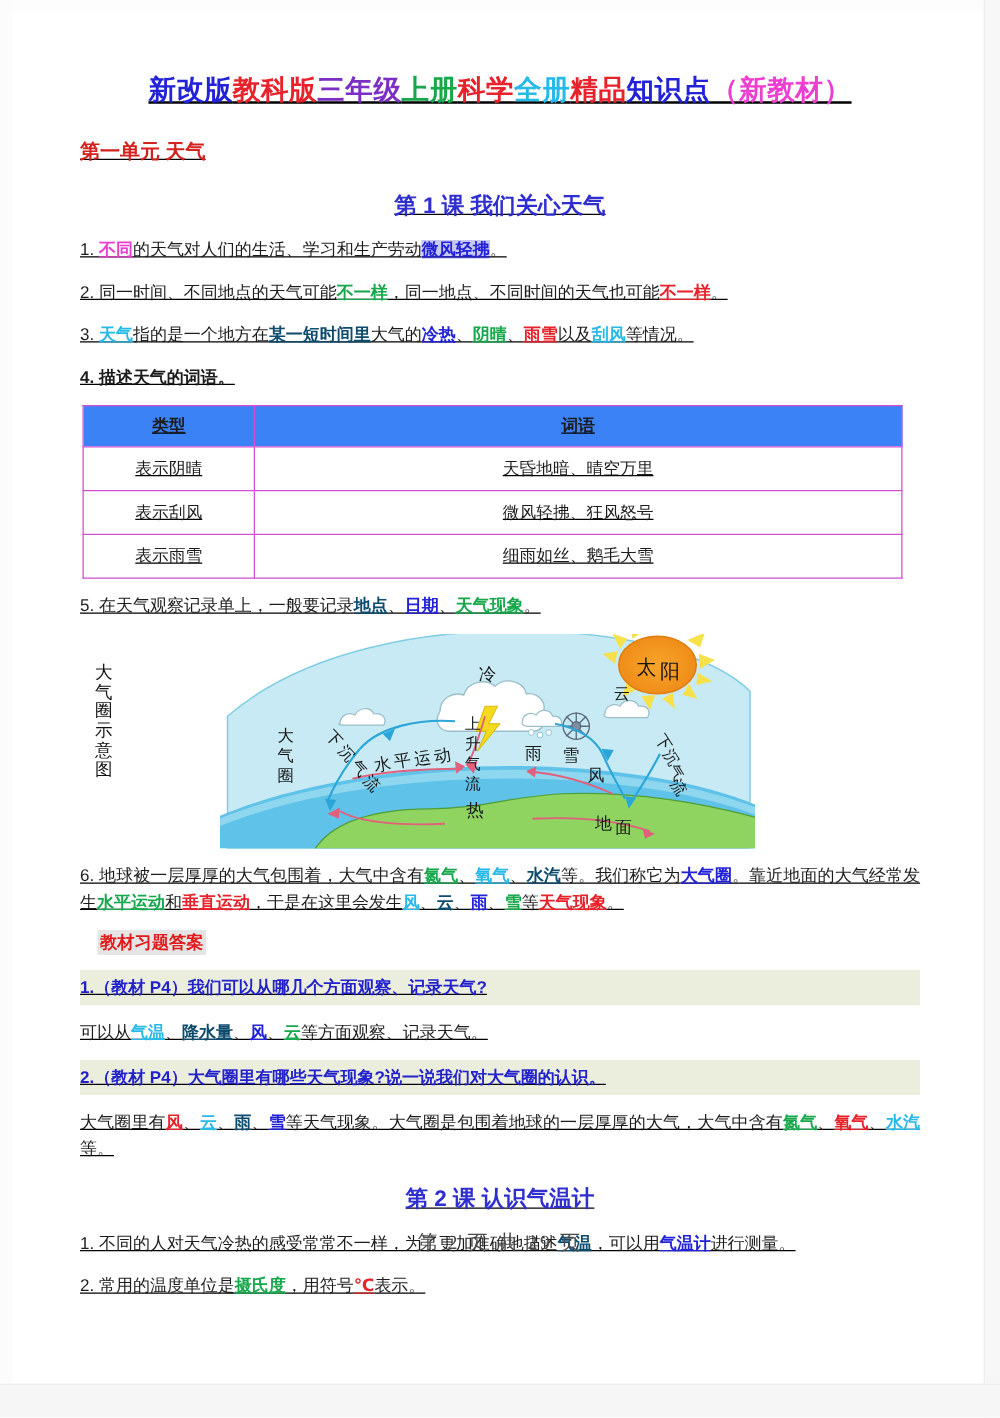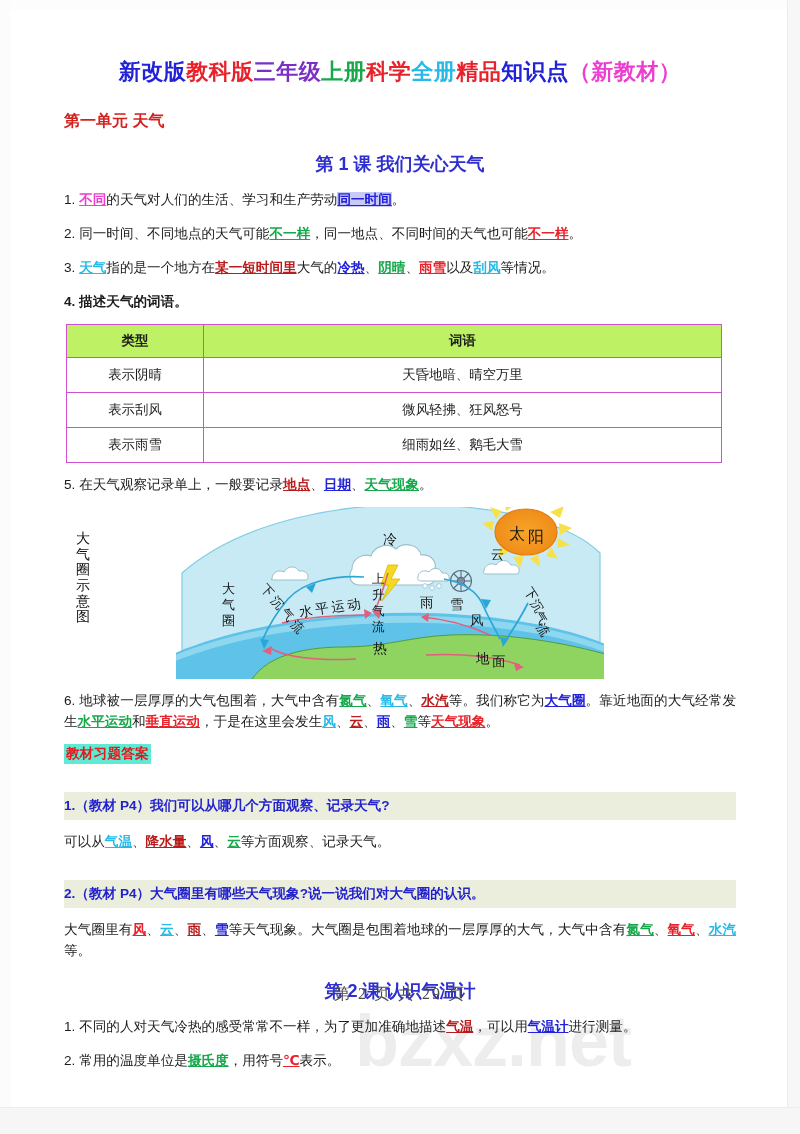--- a/index.html
+++ b/index.html
@@ -20,20 +20,21 @@
   .page-edge-left{position:absolute;left:0;top:0;width:10px;height:1134px;background:#fcfcfc;}
   .page-edge-right{position:absolute;right:0;top:0;width:12px;height:1134px;background:#f7f7f7;border-left:1px solid #ededed;}
   .page-edge-bottom{position:absolute;left:0;bottom:0;width:800px;height:26px;background:#f6f6f6;border-top:1px solid #ececec;}
 
   #content{
     position:absolute;
     left:64px;top:0;
     width:672px;
     height:1134px;
     box-sizing:border-box;
+    text-decoration:underline;
   }
 
   
   .doc-title{
     text-align:center;
     font-size:22px;
     font-weight:bold;
     letter-spacing:.5px;
     margin-top:58px;
     line-height:1.3;
@@ -66,21 +67,21 @@
   .para.bold{font-weight:bold;}
   .para.tight{margin-top:11px;}
 
   
   .k{font-weight:bold;text-decoration:underline;text-underline-offset:1px;}
   .c-pink{color:#ec3fd0;}
   .c-blue{color:#2222d8;}
   .c-green{color:#17a84c;}
   .c-red{color:#e8222a;}
   .c-cyan{color:#27b9e8;}
-  .c-magenta{color:#b91c1c;}
+  .c-magenta{color:#0c4a6e;}
 
   
   .hl-blue-bg{background:#c9c9f6;}
 
   
   table.tbl{
     border-collapse:collapse;
     width:656px;
     margin-top:12px;
     margin-left:2px;
@@ -88,21 +89,21 @@
   }
   table.tbl td,table.tbl th{
     border:1.6px solid #d14fd1;
     text-align:center;
     font-size:13.4px;
     color:#1c1c1c;
     height:34px;
     padding:0;
   }
   table.tbl thead th{
-    background:#bef264;
+    background:#3b82f6;
     font-weight:bold;
     height:32px;
   }
   .col-type{width:136px;}
 
   
   .figure-wrap{
     margin-top:12px;
     position:relative;
     width:672px;
@@ -123,34 +124,35 @@
     left:112px;top:0;
     width:428px;height:172px;
     overflow:hidden;
   }
   .diagram svg{display:block;}
   .cn{font-family:"Liberation Serif","DejaVu Serif",serif;fill:#161616;}
 
   
   .hl-yellow{
     display:inline-block;
-    background:#5eead4;
+    background:#e5e5e5;
     color:#e11b1b;
     font-weight:bold;
     font-size:13.8px;
     padding:1px 2px;
     margin-top:12px;
+    margin-left:14px;
   }
   .q-band{
     background:#eceedd;
     color:#2222cc;
     font-weight:bold;
     font-size:13.6px;
     line-height:1.75;
-    margin-top:28px;
+    margin-top:12px;
     padding:2px 2px 2px 0;
   }
   .ans{margin-top:11px;}
 
   
   .footer{
     position:absolute;
     left:0;right:0;
     top:984px;
     text-align:center;
@@ -174,32 +176,31 @@
 </head>
 <body>
 
 <div id="page">
 
   <div class="page-edge-top"></div>
   <div class="page-edge-left"></div>
   <div class="page-edge-right"></div>
   <div class="page-edge-bottom"></div>
 
-  <div class="watermark">bzxz.net</div>
 
   <div id="content">
 
     <div class="doc-title">
       <span style="color:#2222d8">新改版</span><span style="color:#e8222a">教科版</span><span style="color:#7b2fc4">三年级</span><span style="color:#17a84c">上册</span><span style="color:#e8222a">科学</span><span style="color:#27b9e8">全册</span><span style="color:#e8222a">精品</span><span style="color:#2222d8">知识点</span><span style="color:#ec3fd0">（新教材）</span>
     </div>
 
     <div class="unit-title">第一单元 天气</div>
     <div class="lesson-title">第 1 课 我们关心天气</div>
 
-    <div class="para"><span>1. </span><span class="k c-pink">不同</span><span>的天气对人们的生活、学习和生产劳动</span><span class="k c-blue hl-blue-bg">同一时间</span><span>。</span></div>
+    <div class="para"><span>1. </span><span class="k c-pink">不同</span><span>的天气对人们的生活、学习和生产劳动</span><span class="k c-blue hl-blue-bg">微风轻拂</span><span>。</span></div>
 
     <div class="para"><span>2. </span><span>同一时间、不同地点的天气可能</span><span class="k c-green">不一样</span><span>，同一地点、不同时间的天气也可能</span><span class="k c-red">不一样</span><span>。</span></div>
 
     <div class="para"><span>3. </span><span class="k c-cyan">天气</span><span>指的是一个地方在</span><span class="k c-magenta">某一短时间里</span><span>大气的</span><span class="k c-blue">冷热</span><span>、</span><span class="k c-green">阴晴</span><span>、</span><span class="k c-red">雨雪</span><span>以及</span><span class="k c-cyan">刮风</span><span>等情况。</span></div>
 
     <div class="para bold">4. 描述天气的词语。</div>
 
     <table class="tbl">
       <thead>
         <tr>

